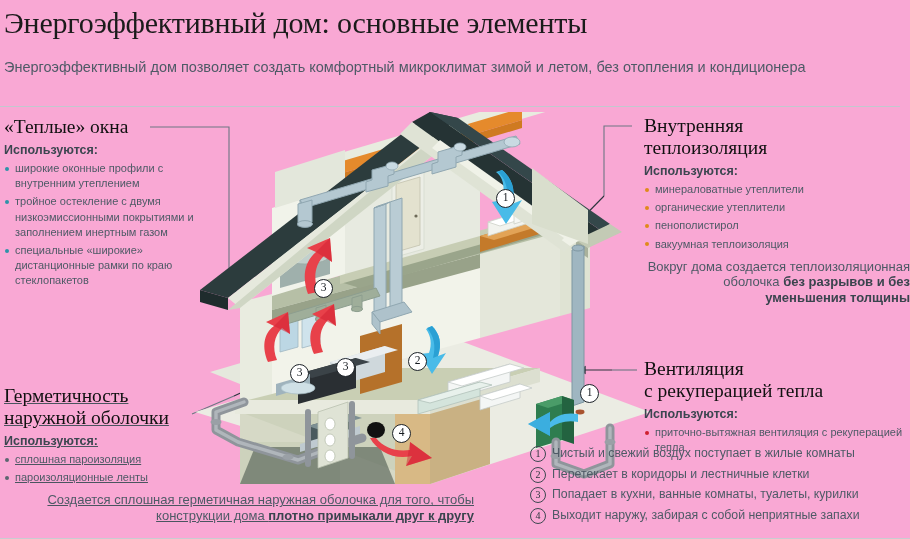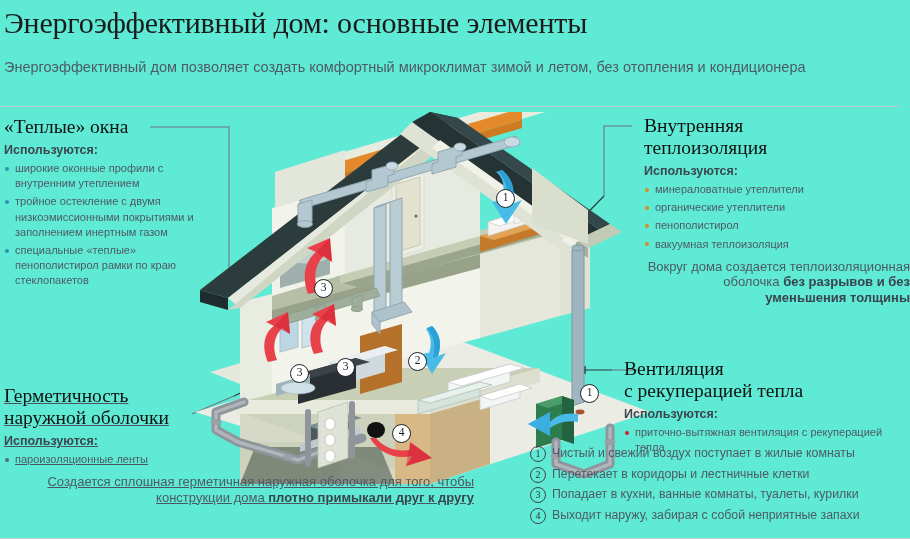--- a/index.html
+++ b/index.html
@@ -4,21 +4,21 @@
 <style>
   html, body {
     margin: 0;
     padding: 0;
     background: #ffffff;
   }
   #page {
     position: relative;
     width: 910px;
     height: 539px;
-    background: #5eead4;
+    background: #f9a8d4;
     overflow: hidden;
     font-family: "Liberation Sans", sans-serif;
     color: #4a5560;
     box-sizing: border-box;
     border-bottom: 1px solid #c8ccd2;
   }
 
   
   .title {
     position: absolute;
@@ -95,21 +95,21 @@
     margin-top: 7px;
     text-align: right;
   }
   .note b { color: #3a444e; font-weight: bold; }
 
   
   .panel { position: absolute; }
   #p-windows   { left: 4px;   top: 116px; width: 210px; }
   #p-tight     { left: 4px;   top: 385px; width: 230px; text-decoration: underline; }
   #p-insul     { left: 644px; top: 115px; width: 266px; }
-  #p-vent      { left: 624px; top: 358px; width: 266px; }
+  #p-vent      { left: 644px; top: 358px; width: 266px; }
 
   #p-windows   { --bullet: #2f93a8; }
   #p-insul     { --bullet: #e08a19; }
   #p-vent      { --bullet: #cf2030; }
   #p-tight     { --bullet: #5c6670; }
 
   
   #legend {
     position: absolute;
     left: 530px;
@@ -401,29 +401,30 @@
     <div class="callout-c" style="left:400px; top:272px;">1</div>
     <div class="callout-c" style="left:212px; top:312px;">4</div>
   </div>
 
   <div class="panel" id="p-windows">
     <div class="sec-title">«Теплые» окна</div>
     <div class="used-label">Используются:</div>
     <ul class="blist">
       <li>широкие оконные профили с внутренним утеплением</li>
       <li>тройное остекление с двумя низкоэмиссионными покрытиями и заполнением инертным газом</li>
-      <li>специальные «теплые» пенополистирол рамки по краю стеклопакетов</li>
+      <li>специальные «широкие» дистанционные рамки по краю стеклопакетов</li>
     </ul>
   </div>
 
   <div class="panel" id="p-tight">
     <div class="sec-title">Герметичность</div>
     <div class="sec-title">наружной оболочки</div>
     <div class="used-label">Используются:</div>
     <ul class="blist">
+      <li>сплошная пароизоляция</li>
       <li>пароизоляционные ленты</li>
     </ul>
     <div class="note" style="width:470px;"><span>Создается сплошная герметичная наружная оболочка для того, чтобы конструкции дома </span><b>плотно примыкали друг к другу</b></div>
   </div>
 
   <div class="panel" id="p-insul">
     <div class="sec-title">Внутренняя</div>
     <div class="sec-title">теплоизоляция</div>
     <div class="used-label">Используются:</div>
     <ul class="blist">

